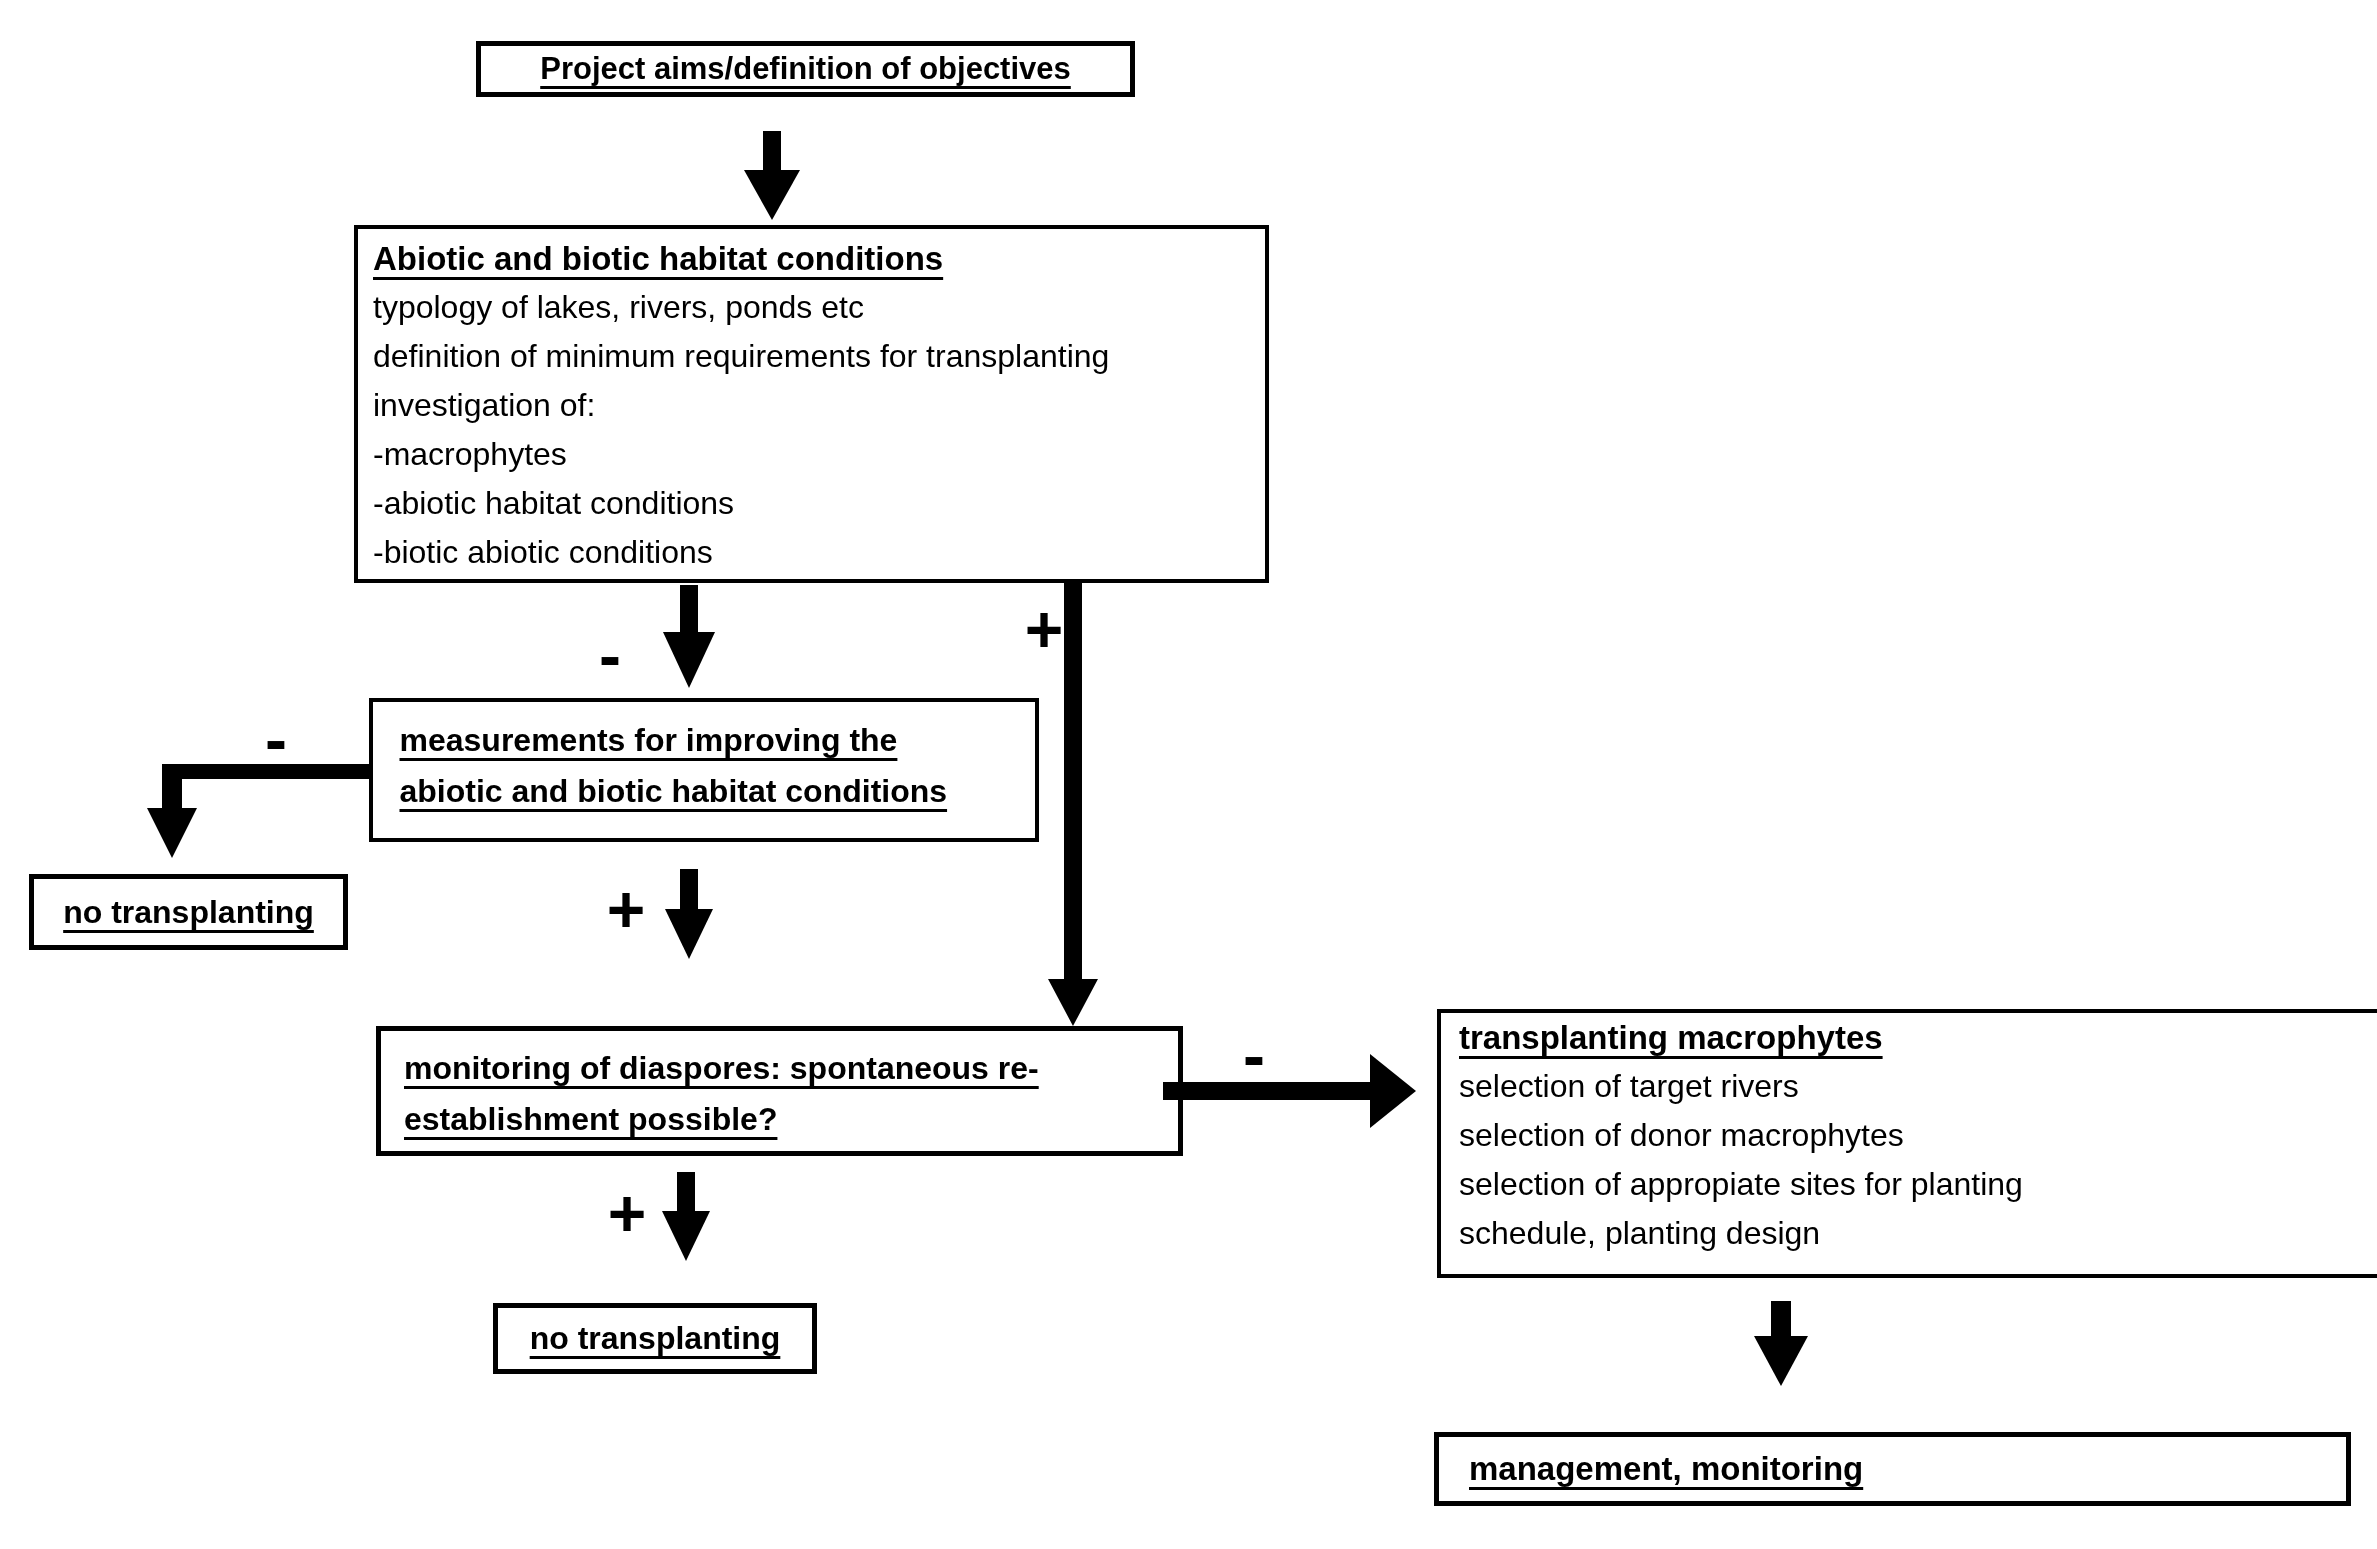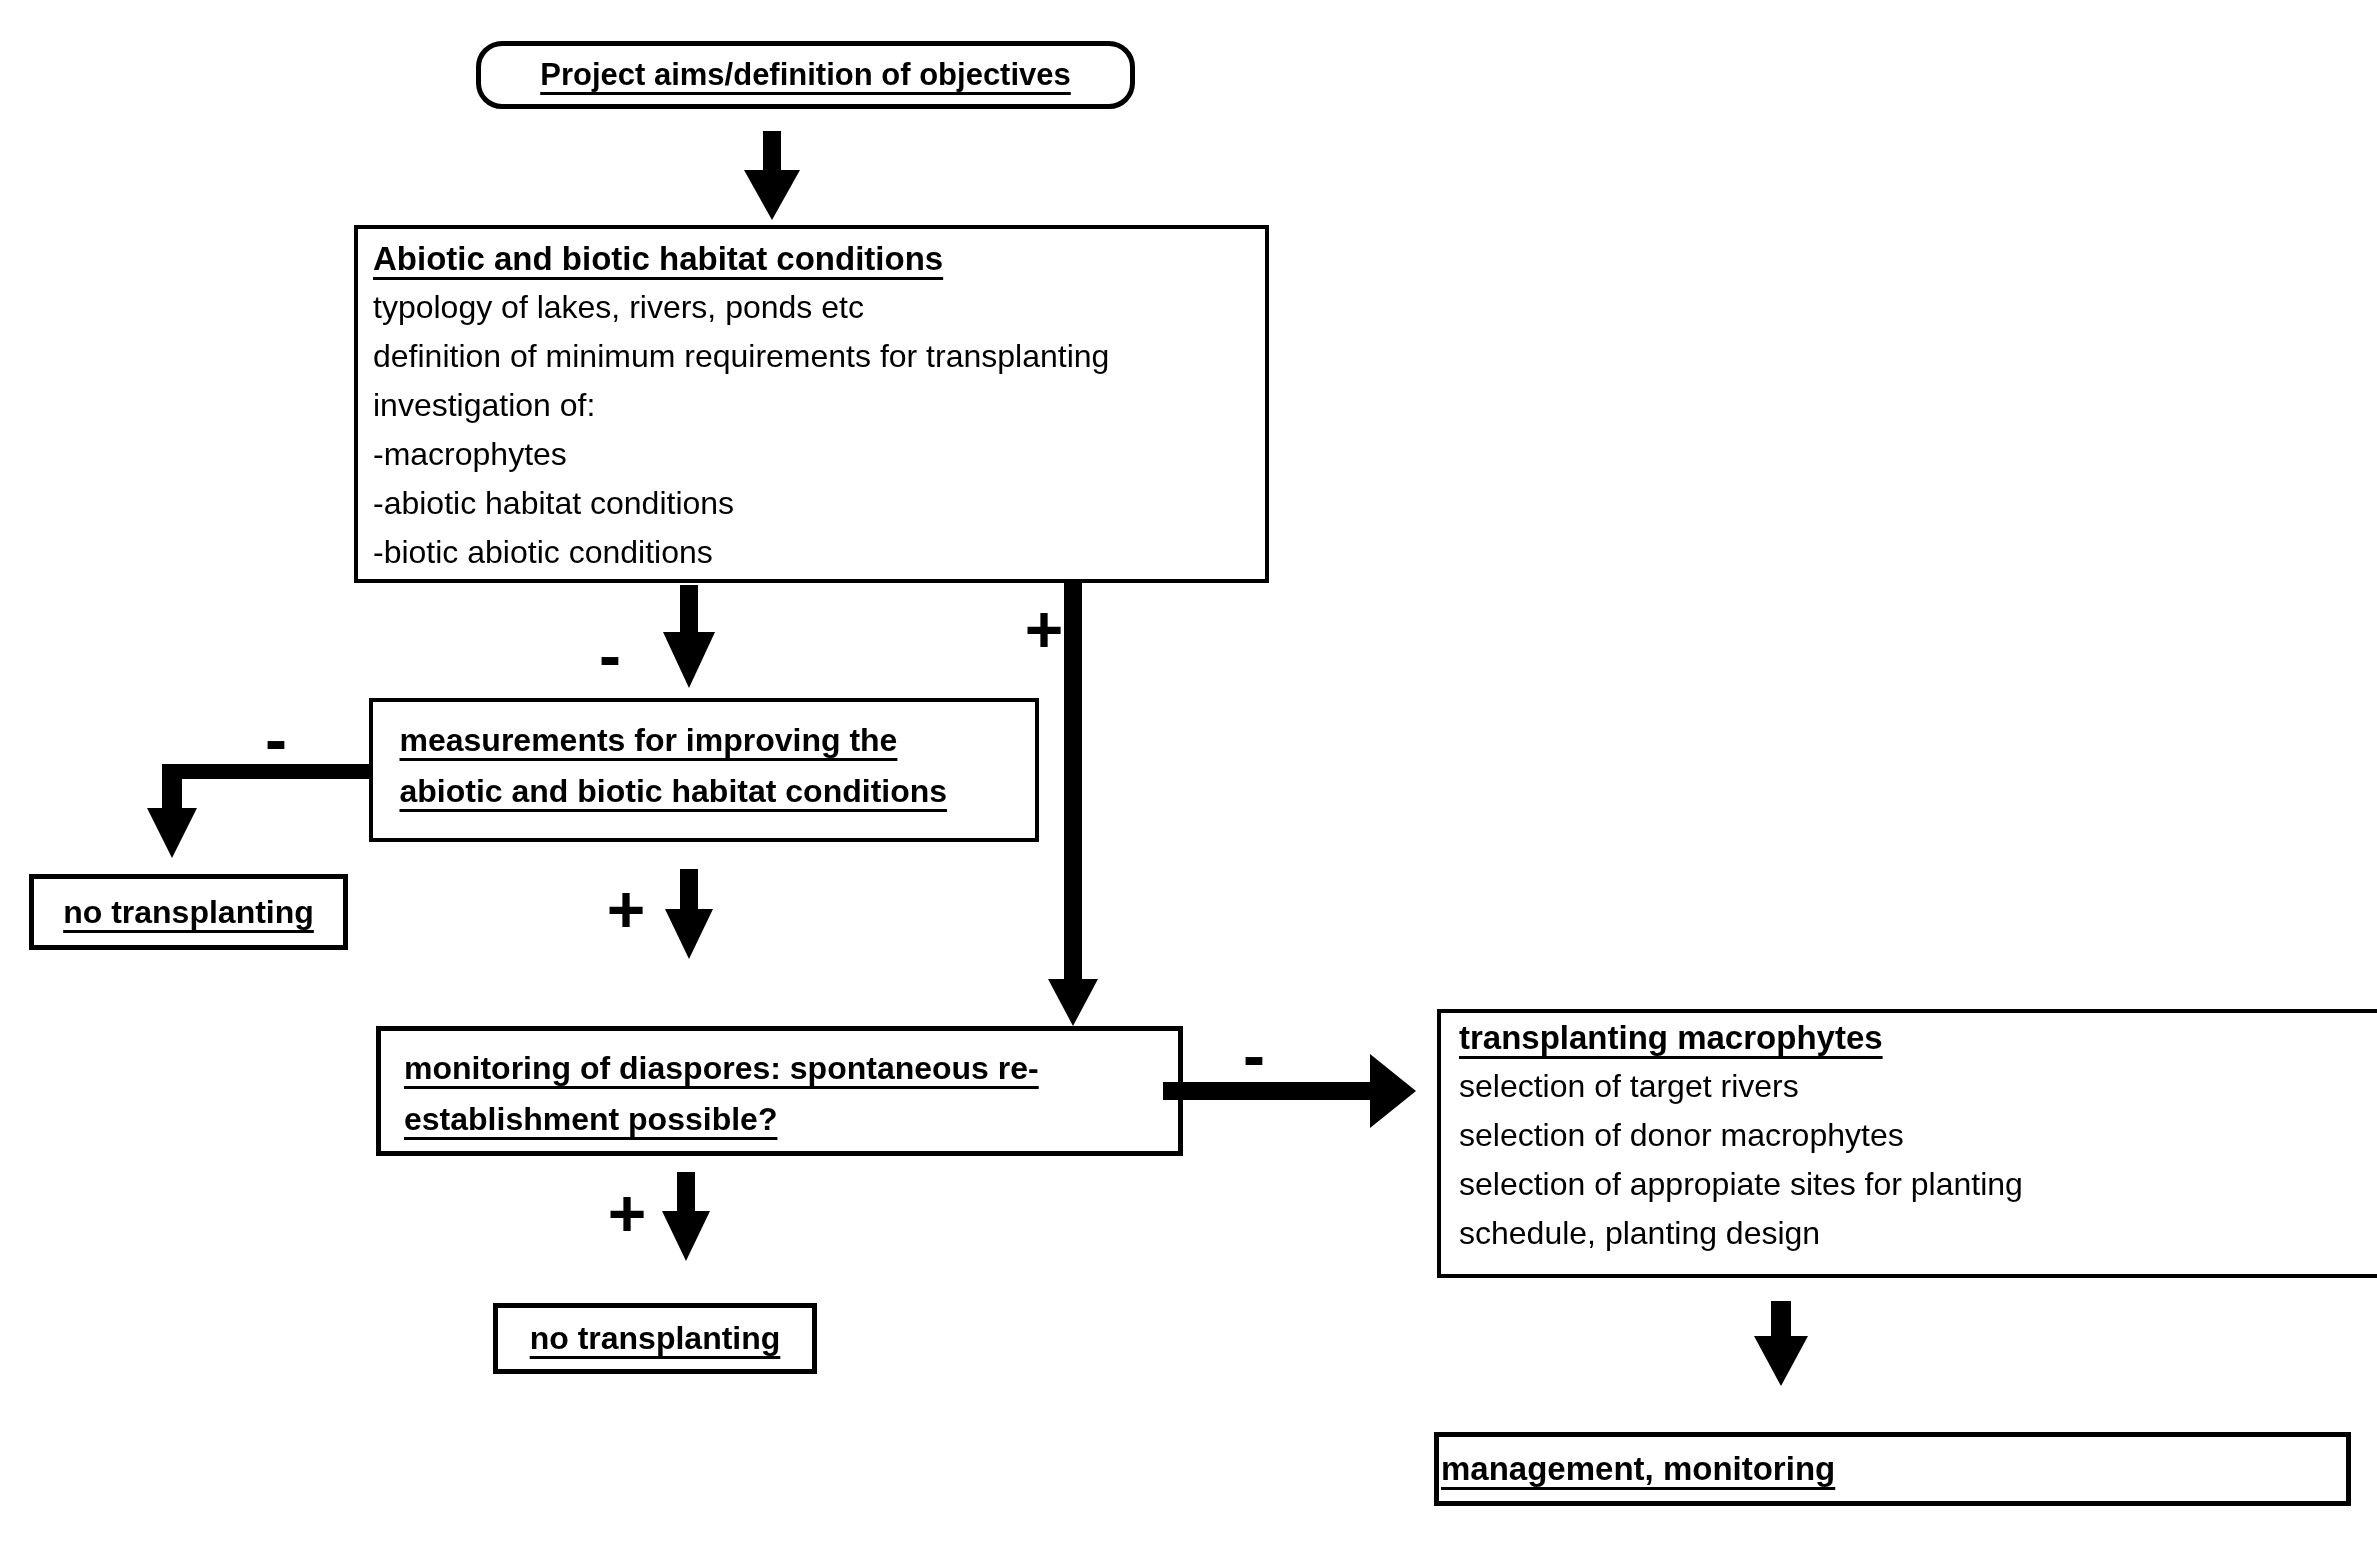--- a/index.html
+++ b/index.html
@@ -6,30 +6,30 @@
   html, body { margin: 0; padding: 0; background: #ffffff; }
   body { font-family: "Liberation Sans", "DejaVu Sans", sans-serif; color: #000; }
   .canvas { position: relative; width: 2377px; height: 1550px; background: #ffffff; overflow: hidden; }
 
   .box { position: absolute; border: 4.1px solid #000; background: #fff; }
   .bold { font-weight: bold; }
   .u { text-decoration: underline; text-decoration-thickness: 2.5px; text-underline-offset: 6.6px; }
   .center { display: flex; align-items: center; justify-content: center; }
 
   
-  #box-project        { left: 476px;  top: 41px;   width: 659px;  height: 68px;  border-width: 5.8px; font-size: 31px; border-radius: 26px; }
+  #box-project        { left: 476px;  top: 41px;   width: 659px;  height: 56px;  border-width: 5.8px; font-size: 31px; }
   #box-habitat        { left: 354px;  top: 225px;  width: 915px; height: 358px; padding: 5px 11.6px 0 15px; font-size: 32px; line-height: 49px; }
   #box-habitat .title { font-size: 33px; }
   #box-measurements   { left: 369px;  top: 698px;  width: 670px;  height: 144px; padding: 13.2px 0 0 26.5px; font-size: 32px; line-height: 51px; }
   #box-no-left        { left: 29px;   top: 874px; width: 319px;  height: 76px;  border-width: 5px; font-size: 32px; }
   #box-monitoring     { left: 348px;  top: 1026px; width: 807px;  height: 130px; border-width: 5px; padding: 11.6px 0 0 23px; font-size: 32px; line-height: 51px; margin-left: 28px; }
   #box-transplanting  { left: 1437px; top: 1009px; width: 1102px; height: 269px; padding: 0 0 0 18px; font-size: 32px; line-height: 49px; }
   #box-transplanting .title { font-size: 33px; }
   #box-no-bottom      { left: 493px;  top: 1303px; width: 324px;  height: 71px;  border-width: 5px; font-size: 32px; }
-  #box-management     { left: 1434px; top: 1432px; width: 917px; height: 74px;  border-width: 5px; display: flex; align-items: center; padding-left: 2px; font-size: 33px; }
+  #box-management     { left: 1434px; top: 1432px; width: 917px; height: 74px;  border-width: 5px; display: flex; align-items: center; padding-left: 30px; font-size: 33px; }
 
   
   .bar { position: absolute; background: #000; }
   .head-down  { position: absolute; width: 0; height: 0; border-left-style: solid; border-right-style: solid; border-left-color: transparent; border-right-color: transparent; border-top-style: solid; border-top-color: #000; }
   .head-right { position: absolute; width: 0; height: 0; border-top-style: solid; border-bottom-style: solid; border-top-color: transparent; border-bottom-color: transparent; border-left-style: solid; border-left-color: #000; }
 
   
   #a1-shaft { left: 763px; top: 131px; width: 18px; height: 43px; }
   #a1-head  { left: 744px; top: 170px; border-left-width: 28px; border-right-width: 28px; border-top-width: 50px; }
   

